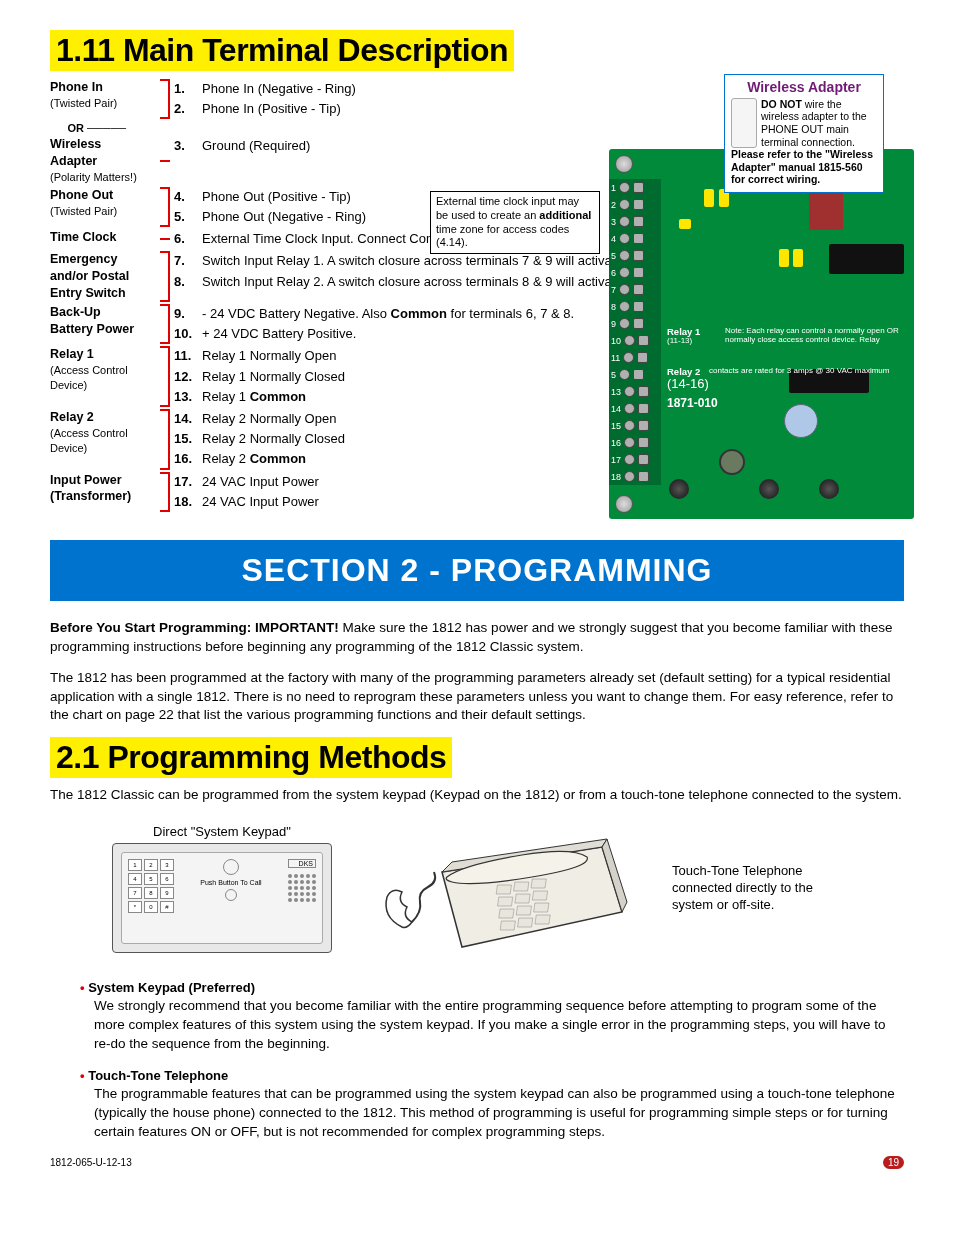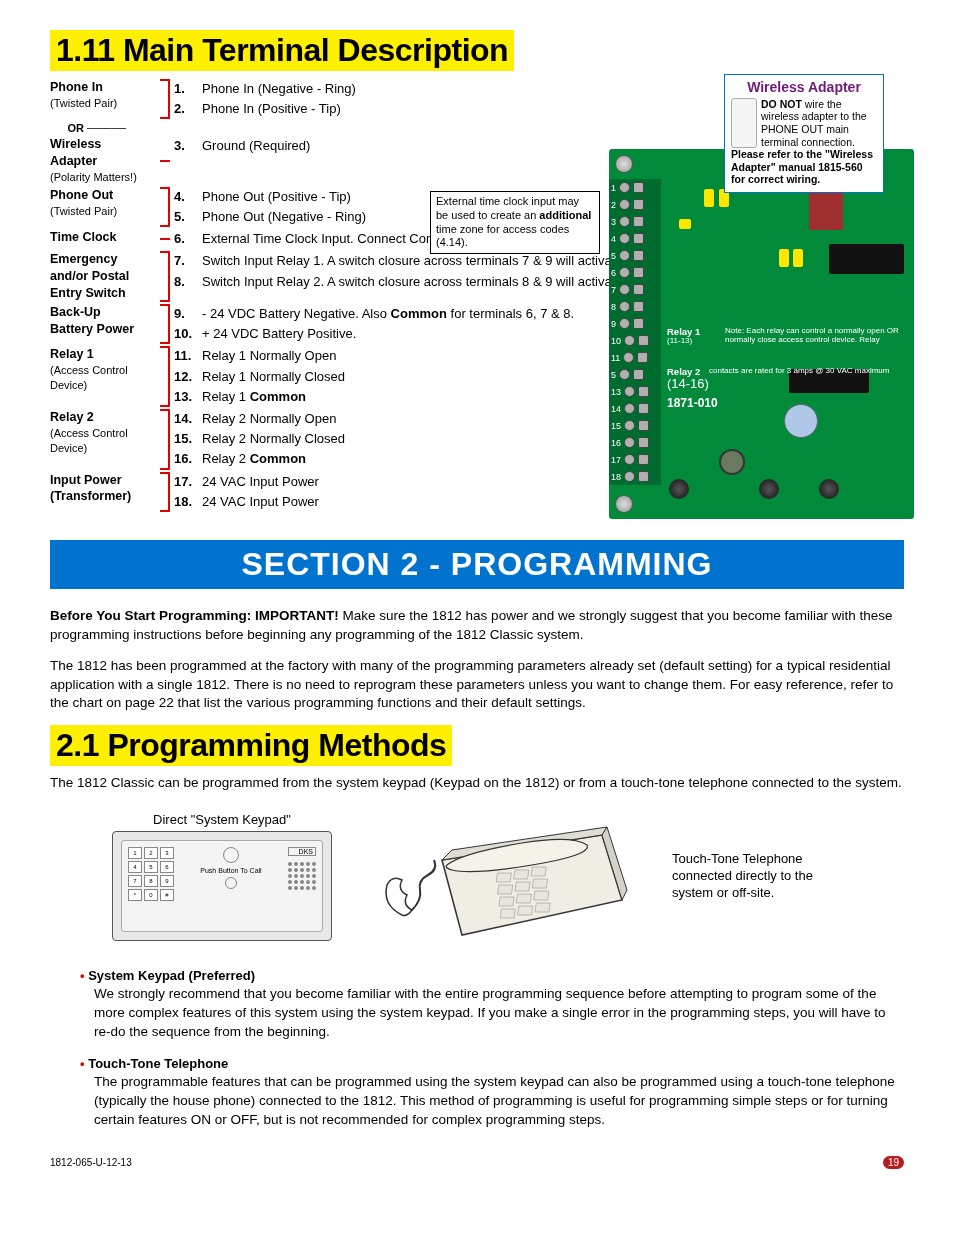--- a/index.html
+++ b/index.html
@@ -27,21 +27,21 @@
     color: #000;
     margin: 0 0 8px 0;
   }
   .section2-banner {
     background: #0073cf;
     color: #fff;
     text-align: center;
     font-family: 'Arial Narrow', Arial, sans-serif;
     font-weight: bold;
     font-size: 32px;
-    padding: 6px 0;
+    padding: 12px 0;
     margin: 26px 0 18px 0;
     letter-spacing: 1px;
   }
   .top-row {
     display: flex;
     gap: 10px;
     position: relative;
   }
   .terminal-left {
     flex: 1 1 auto;
@@ -251,21 +251,21 @@
   .phone-note { width: 170px; font-size: 13px; line-height:1.3; }
   .bullet-section { margin: 14px 0 14px 30px; }
   .bullet-section .bh { color: #e30000; font-weight: bold; }
   .bullet-section .bt { display:inline; font-weight: bold; }
   .bullet-body { margin: 2px 0 0 14px; line-height: 1.4; font-size: 13.5px; }
   .footer {
     display: flex;
     justify-content: space-between;
     align-items: center;
     font-size: 10px;
-    margin-top: 26px;
+    margin-top: 14px;
   }
   .footer .pnum {
     background: #b91c1c;
     color: #fff;
     border-radius: 10px;
     padding: 1px 5px;
     font-weight: normal;
   }
   .group-block { position: relative; margin-bottom: 2px; }
 </style>

